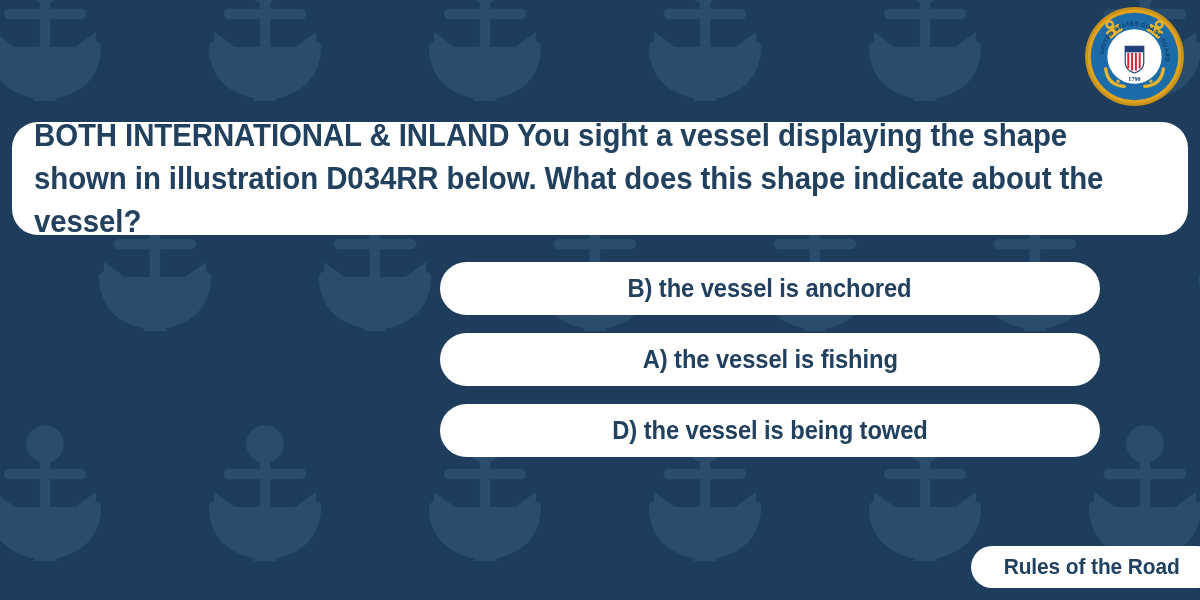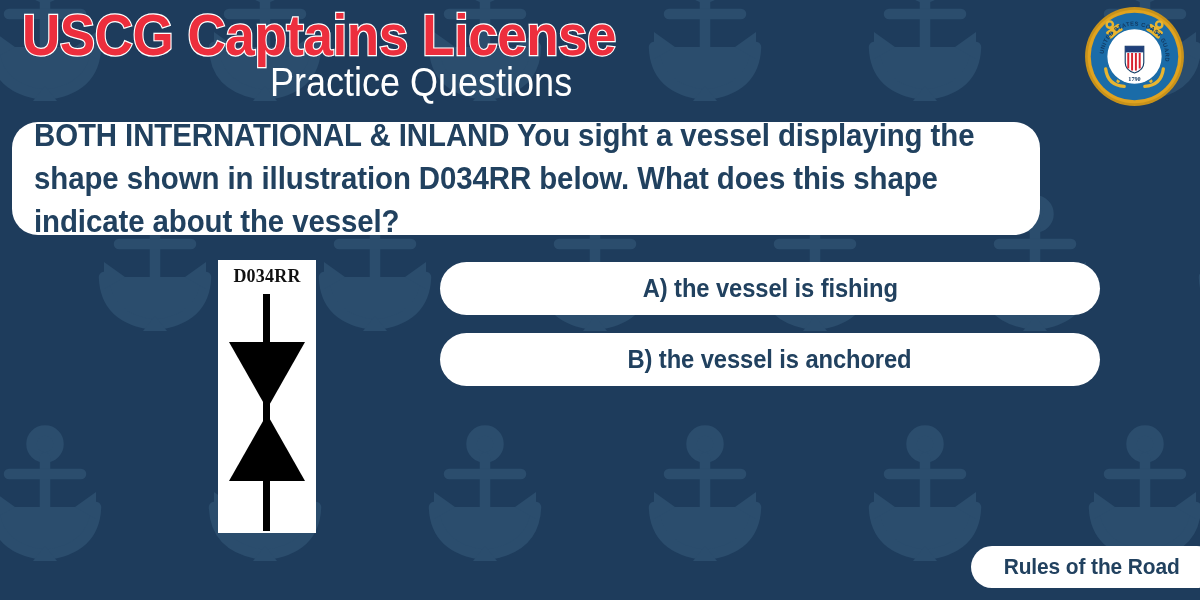--- a/index.html
+++ b/index.html
@@ -90,21 +90,21 @@
     height: 103px;
     z-index: 6;
   }
   #uscg-seal svg { display: block; width: 100%; height: 100%; }
 
   
   #question-card {
     position: absolute;
     left: 12px;
     top: 122px;
-    width: 1028px;
+    width: 1176px;
     height: 113px;
     background: #ffffff;
     border-radius: 26px;
     z-index: 4;
     display: flex;
     align-items: center;
     padding: 0 20px 0 22px;
   }
   #question-text {
     color: #21415f;
@@ -459,24 +459,20 @@
             <line x1="26" y1="36" x2="74" y2="36"></line>
             <path d="M 16,58 Q 17,86 50,90 Q 83,86 84,58"></path>
           </g>
           <polygon points="16,48 16,66 30,58" fill="#2b4d6d"></polygon>
           <polygon points="84,48 84,66 70,58" fill="#2b4d6d"></polygon>
           <polygon points="50,84 42,94 58,94" fill="#2b4d6d"></polygon>
         </svg>
       </div>
     </div>
 
-  <div id="header">
-    <div id="main-title">USCG Captains License</div>
-    <div id="sub-title">Practice Questions</div>
-  </div>
 
   <div id="uscg-seal">
     <svg viewBox="0 0 100 100" xmlns="http://www.w3.org/2000/svg">
       <defs>
         <path id="ringpath" d="M 50,50 m -30,0 a 30,30 0 1,1 60,0 a 30,30 0 1,1 -60,0"></path>
       </defs>
       <circle cx="50" cy="50" r="48" fill="#c8921a"></circle>
       <circle cx="50" cy="50" r="45.5" fill="#e0a31f"></circle>
       <circle cx="50" cy="50" r="42.5" fill="#1b6ca8"></circle>
 
@@ -511,37 +507,30 @@
         </g>
       </g>
       <text x="50" y="73.5" text-anchor="middle" font-family="Liberation Serif, serif" font-size="6" font-weight="bold" fill="#123a63">1790</text>
     </svg>
   </div>
 
   <div id="question-card">
     <div id="question-text">BOTH INTERNATIONAL &amp; INLAND You sight a vessel displaying the shape shown in illustration D034RR below. What does this shape indicate about the vessel?</div>
   </div>
 
-  <div id="illustration-panel">
-    <div id="illustration-label">D034RR</div>
-    <div id="dayshape">
-      <svg viewBox="0 0 98 241" xmlns="http://www.w3.org/2000/svg">
-        <rect x="45" y="2" width="7" height="237" fill="#000000"></rect>
-        <polygon points="11,50 87,50 49,117" fill="#000000"></polygon>
-        <polygon points="49,122 87,189 11,189" fill="#000000"></polygon>
-      </svg>
+
+  <div id="answers">
+    <div class="answer-pill">
+      <span class="answer-label">B) the vessel is anchored</span>
     </div>
-  </div>
-
-  <div id="answers">
     <div class="answer-pill">
       <span class="answer-label">A) the vessel is fishing</span>
     </div>
     <div class="answer-pill">
-      <span class="answer-label">B) the vessel is anchored</span>
+      <span class="answer-label">D) the vessel is being towed</span>
     </div>
   </div>
 
 
   <div id="category-badge">
     <span id="category-badge-label">Rules of the Road</span>
   </div>
 
 </div>
 

